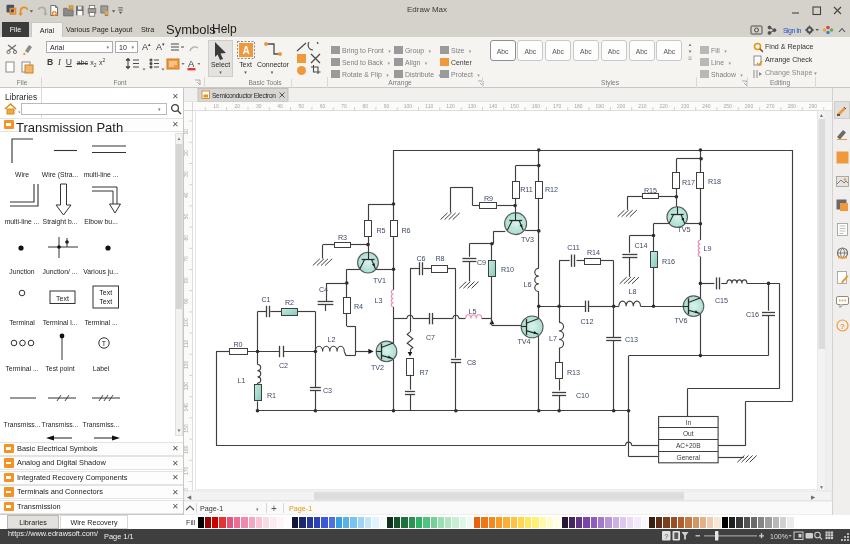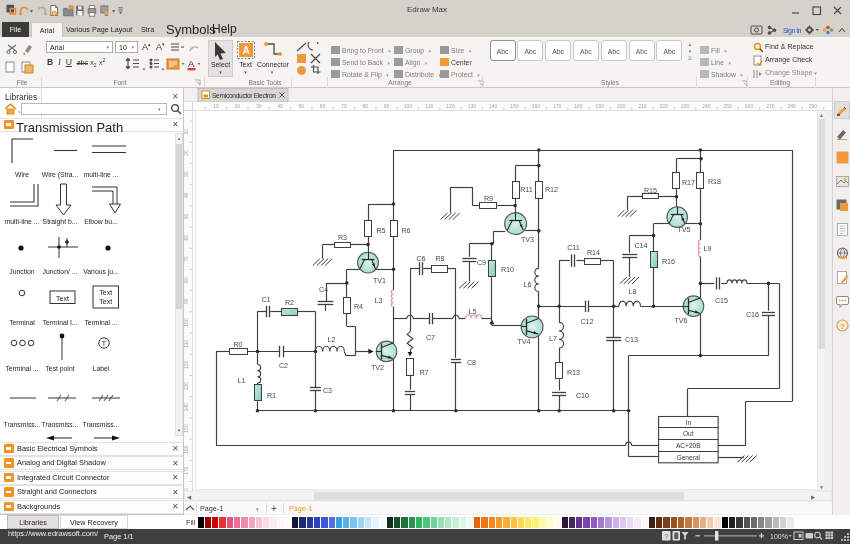--- a/index.html
+++ b/index.html
@@ -311,35 +311,35 @@
 <div class="abs" style="left:17px;top:443.9px;font-size:7.4px;color:#222">Basic Electrical Symbols</div>
 <div class="abs" style="left:172px;top:444.1px;font-size:8px;color:#555">✕</div>
     <div class="abs" style="left:0;top:456px;width:183px;height:14.4px;background:#fdfdfd;border-top:1px solid #e3e3e3;border-bottom:1px solid #e3e3e3"></div>
 <div class="abs" style="left:4px;top:458.2px;width:9.5px;height:9.5px;background:#f29324;border-radius:1px"></div>
 <div class="abs" style="left:5.8px;top:461.7px;width:5.5px;height:2.6px;background:#fff"></div>
 <div class="abs" style="left:17px;top:458.4px;font-size:7.4px;color:#222">Analog and Digital Shadow</div>
 <div class="abs" style="left:172px;top:458.6px;font-size:8px;color:#555">✕</div>
     <div class="abs" style="left:0;top:470.5px;width:183px;height:14.4px;background:#fdfdfd;border-top:1px solid #e3e3e3;border-bottom:1px solid #e3e3e3"></div>
 <div class="abs" style="left:4px;top:472.7px;width:9.5px;height:9.5px;background:#f29324;border-radius:1px"></div>
 <div class="abs" style="left:5.8px;top:476.2px;width:5.5px;height:2.6px;background:#fff"></div>
-<div class="abs" style="left:17px;top:472.9px;font-size:7.4px;color:#222">Integrated Circuit Connector</div>
+<div class="abs" style="left:17px;top:472.9px;font-size:7.4px;color:#222">Integrated Recovery Components</div>
 <div class="abs" style="left:172px;top:473.1px;font-size:8px;color:#555">✕</div>
     <div class="abs" style="left:0;top:485px;width:183px;height:14.4px;background:#fdfdfd;border-top:1px solid #e3e3e3;border-bottom:1px solid #e3e3e3"></div>
 <div class="abs" style="left:4px;top:487.2px;width:9.5px;height:9.5px;background:#f29324;border-radius:1px"></div>
 <div class="abs" style="left:5.8px;top:490.7px;width:5.5px;height:2.6px;background:#fff"></div>
-<div class="abs" style="left:17px;top:487.4px;font-size:7.4px;color:#222">Straight and Connectors</div>
+<div class="abs" style="left:17px;top:487.4px;font-size:7.4px;color:#222">Terminals and Connectors</div>
 <div class="abs" style="left:172px;top:487.6px;font-size:8px;color:#555">✕</div>
     <div class="abs" style="left:0;top:499.5px;width:183px;height:14.4px;background:#fdfdfd;border-top:1px solid #e3e3e3;border-bottom:1px solid #e3e3e3"></div>
 <div class="abs" style="left:4px;top:501.7px;width:9.5px;height:9.5px;background:#f29324;border-radius:1px"></div>
 <div class="abs" style="left:5.8px;top:505.2px;width:5.5px;height:2.6px;background:#fff"></div>
-<div class="abs" style="left:17px;top:501.9px;font-size:7.4px;color:#222">Backgrounds</div>
+<div class="abs" style="left:17px;top:501.9px;font-size:7.4px;color:#222">Transmission</div>
 <div class="abs" style="left:172px;top:502.1px;font-size:8px;color:#555">✕</div>
 <div class="abs" style="left:0;top:514px;width:184px;height:15px;background:#fff;border-top:1px solid #c9c7c3"></div>
 <div class="abs" style="left:7px;top:514.5px;width:52px;height:14px;background:#e3e1de;border:1px solid #b9b7b3;font-size:7.2px;color:#222;text-align:center;line-height:13px">Libraries</div>
-<div class="abs" style="left:60px;top:514.5px;width:68px;height:14px;background:#fff;border:1px solid #d9d7d3;font-size:7.2px;color:#222;text-align:center;line-height:13px">View Recovery</div>
+<div class="abs" style="left:60px;top:514.5px;width:68px;height:14px;background:#fff;border:1px solid #d9d7d3;font-size:7.2px;color:#222;text-align:center;line-height:13px">Wire Recovery</div>
 
 <svg class="abs" style="left:0;top:0" width="850" height="544" font-family="Liberation Sans">
   <defs>
     <radialGradient id="trg" cx="0.52" cy="0.48" r="0.72">
       <stop offset="0" stop-color="#dcf2ec"></stop>
           <stop offset="0.5" stop-color="#b5e3d8"></stop>
           <stop offset="1" stop-color="#9cd9c9"></stop>
     </radialGradient>
     <linearGradient id="tealg" x1="0" y1="0" x2="1" y2="1">
       <stop offset="0" stop-color="#c6ebe2"></stop>

